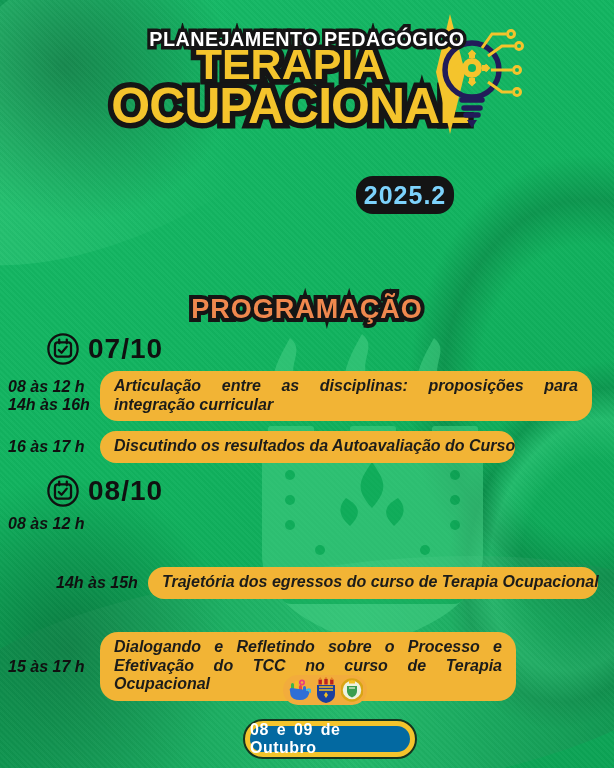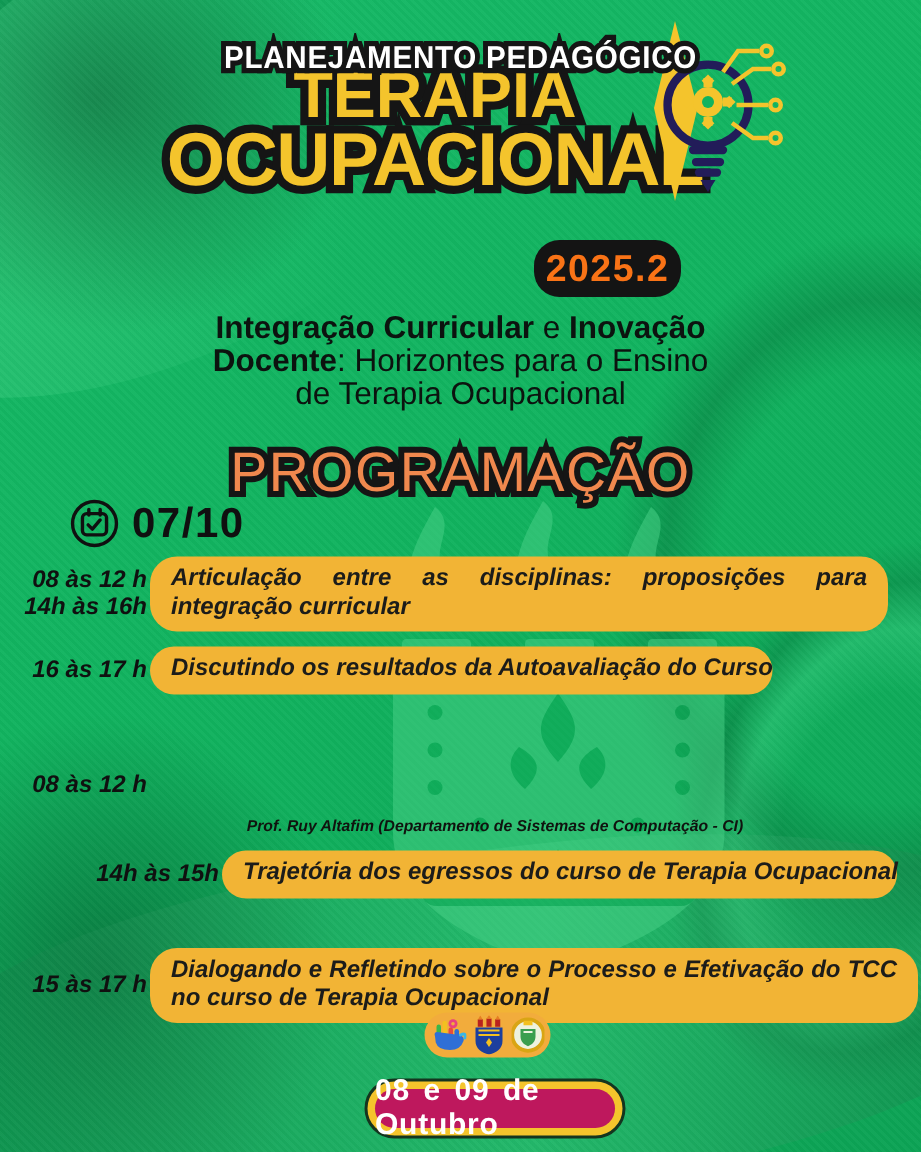--- a/index.html
+++ b/index.html
@@ -30,47 +30,47 @@
   .stroke::before{content:attr(data-text);position:absolute;left:0;top:0;width:100%;
     -webkit-text-stroke:var(--sw,8px) #151515;color:transparent;z-index:-1;}
   
   .badge{position:absolute;top:27px;left:0;width:100%;text-align:center;z-index:3;
     font-size:21px;font-weight:bold;letter-spacing:.5px;color:#ffffff;transform:scaleX(.94);--sw:7px;}
   .title{position:absolute;top:45px;left:0;right:34px;text-align:center;z-index:2;
     color:#F4C42C;font-weight:bold;line-height:.9;}
   .title .l1{font-size:43px;--sw:11px;display:inline-block;}
   .title .l2{font-size:50px;--sw:11px;display:inline-block;letter-spacing:-1px;}
   .bulb-wrap{position:absolute;left:420px;top:14px;z-index:2;}
-  .year-pill{position:absolute;left:356px;top:160px;width:98px;height:38px;z-index:3;
-    background:#141414;border-radius:17px;color:#f97316;font-weight:bold;font-size:25px;
+  .year-pill{position:absolute;left:356px;top:176px;width:98px;height:38px;z-index:3;
+    background:#141414;border-radius:17px;color:#7dd3fc;font-weight:bold;font-size:25px;
     display:flex;align-items:center;justify-content:center;letter-spacing:1px;}
   .subtitle{position:absolute;top:208px;left:0;width:100%;text-align:center;z-index:3;
     font-size:21px;line-height:1.04;color:#0c130f;}
   .subtitle b{font-weight:bold;}
   .prog-title{position:absolute;top:294px;left:0;width:100%;text-align:center;z-index:3;
-    font-size:37px;font-weight:normal;letter-spacing:1px;color:#F0884E;--sw:8px;}
+    font-size:27px;font-weight:bold;letter-spacing:1px;color:#F0884E;--sw:8px;}
   
   .day-header{position:absolute;left:46px;z-index:3;display:flex;align-items:center;gap:8px;}
   .day-header .num{font-size:28px;font-weight:bold;color:#101010;letter-spacing:1px;}
   .session{position:absolute;left:8px;z-index:3;display:flex;align-items:center;}
-  .time{width:90px;text-align:right;font-style:italic;font-weight:bold;font-size:16px;
+  .time{width:90px;text-align:left;font-style:italic;font-weight:bold;font-size:16px;
     line-height:1.1;color:#101010;white-space:pre-line;flex:none;}
   .pill{margin-left:2px;background:#F2B435;border-radius:18px;padding:6px 14px 7px;
     font-style:italic;font-weight:bold;font-size:16px;line-height:1.16;color:#1c1c1a;box-sizing:border-box;}
   .pill.justify{text-align:justify;}
   .note{position:absolute;left:110px;width:440px;text-align:center;z-index:3;
     font-style:italic;font-weight:bold;font-size:10.5px;color:#10130f;}
   
   .logos-pill{position:absolute;left:283px;top:675px;width:84px;height:30px;z-index:3;
     background:#F2AC3C;border-radius:15px;display:flex;align-items:center;justify-content:center;gap:5px;}
   .date-pill{position:absolute;left:243px;top:719px;width:174px;height:40px;z-index:3;
     background:#F4C42C;border-radius:21px;border:2px solid #14351f;box-sizing:border-box;}
-  .date-pill .inner{position:absolute;inset:5px;background:#be185d;border-radius:15px;
+  .date-pill .inner{position:absolute;inset:5px;background:#0369a1;border-radius:15px;
     display:flex;align-items:center;justify-content:center;color:#ffffff;font-weight:bold;
-    font-size:20px;letter-spacing:.5px;word-spacing:3px;}
+    font-size:16px;letter-spacing:.5px;word-spacing:3px;}
 </style>
 </head>
 <body>
 
 <div class="poster">
 
   <div class="bg sw-tl"></div>
   <div class="bg sw-tl2"></div>
   <div class="bg sw-r"></div>
   <div class="bg sw-r2"></div>
@@ -151,25 +151,20 @@
         <circle cx="99" cy="32" r="3.5"></circle>
       <path d="M71 56 H92"></path>
         <circle cx="97" cy="56" r="3.5"></circle>
       <path d="M68 68 L82 78 L92 78"></path>
         <circle cx="97" cy="78" r="3.5"></circle>
     </g>
   </svg>
 
   <div class="year-pill">2025.2</div>
 
-  <div class="subtitle">
-    <div><b>Integração Curricular</b><span> e </span><b>Inovação</b></div>
-    <div><b>Docente</b><span>: Horizontes para o Ensino</span></div>
-    <div>de Terapia Ocupacional</div>
-  </div>
 
   <div class="prog-title"><span class="stroke" style="display:inline-block;" data-text="PROGRAMAÇÃO">PROGRAMAÇÃO</span></div>
 
   <div class="day-header" style="top:332px;">
     <svg width="34" height="34" viewBox="0 0 36 36">
       <circle cx="18" cy="18" r="15.5" stroke="#101010" stroke-width="2.4" fill="none"></circle>
       <rect x="9.5" y="11" width="17" height="15" rx="3" stroke="#101010" stroke-width="2.4" fill="none"></rect>
       <path d="M14 8 V12 M22 8 V12" stroke="#101010" stroke-width="2.4" fill="none" stroke-linecap="round"></path>
       <path d="M13.5 19 L16.5 22 L22 15.5" stroke="#101010" stroke-width="2.4" fill="none" stroke-linecap="round" stroke-linejoin="round"></path>
     </svg>
@@ -179,34 +174,42 @@
   <div class="session" style="top:371px;">
     <div class="time">08 às 12 h
 14h às 16h</div>
     <div class="pill justify" style="width:492px;">Articulação entre as disciplinas: proposições para integração curricular</div>
   </div>
   <div class="session" style="top:431px;">
     <div class="time">16 às 17 h</div>
     <div class="pill" style="width:415px;white-space:nowrap;">Discutindo os resultados da Autoavaliação do Curso</div>
   </div>
 
+  <div class="day-header" style="top:474px;">
+    <svg width="34" height="34" viewBox="0 0 36 36">
+      <circle cx="18" cy="18" r="15.5" stroke="#101010" stroke-width="2.4" fill="none"></circle>
+      <rect x="9.5" y="11" width="17" height="15" rx="3" stroke="#101010" stroke-width="2.4" fill="none"></rect>
+      <path d="M14 8 V12 M22 8 V12" stroke="#101010" stroke-width="2.4" fill="none" stroke-linecap="round"></path>
+      <path d="M13.5 19 L16.5 22 L22 15.5" stroke="#101010" stroke-width="2.4" fill="none" stroke-linecap="round" stroke-linejoin="round"></path>
+    </svg>
+    <span class="num">08/10</span>
+  </div>
 
   <div class="session" style="top:515px;">
     <div class="time">08 às 12 h</div>
   </div>
-  <div class="note" style="top:545px;">Prof. Ruy Altafim (Departamento de Sistemas de Computação - CI)</div>
 
   <div class="session" style="top:567px;margin-left:48px;">
     <div class="time">14h às 15h</div>
     <div class="pill" style="width:450px;white-space:nowrap;">Trajetória dos egressos do curso de Terapia Ocupacional</div>
   </div>
 
   <div class="session" style="top:632px;">
     <div class="time">15 às 17 h</div>
-    <div class="pill justify" style="width:512px;">Dialogando e Refletindo sobre o Processo e Efetivação do TCC no curso de Terapia Ocupacional</div>
+    <div class="pill justify" style="width:416px;">Dialogando e Refletindo sobre o Processo e Efetivação do TCC no curso de Terapia Ocupacional</div>
   </div>
 
   <div class="logos-pill">
     <svg width="23" height="24" viewBox="0 0 23 24">
       <circle cx="14" cy="4.5" r="3" fill="#E8417E"></circle>
       <circle cx="14" cy="4.5" r="1.2" fill="#F2AC3C"></circle>
       <rect x="3" y="5" width="3" height="9" rx="1.5" fill="#3BB54A"></rect>
       <rect x="7" y="2.5" width="3" height="11" rx="1.5" fill="#F3C020"></rect>
       <rect x="11" y="7" width="3" height="7" rx="1.5" fill="#E84B3C"></rect>
       <rect x="15" y="8" width="3" height="6" rx="1.5" fill="#2F6FD6"></rect>

